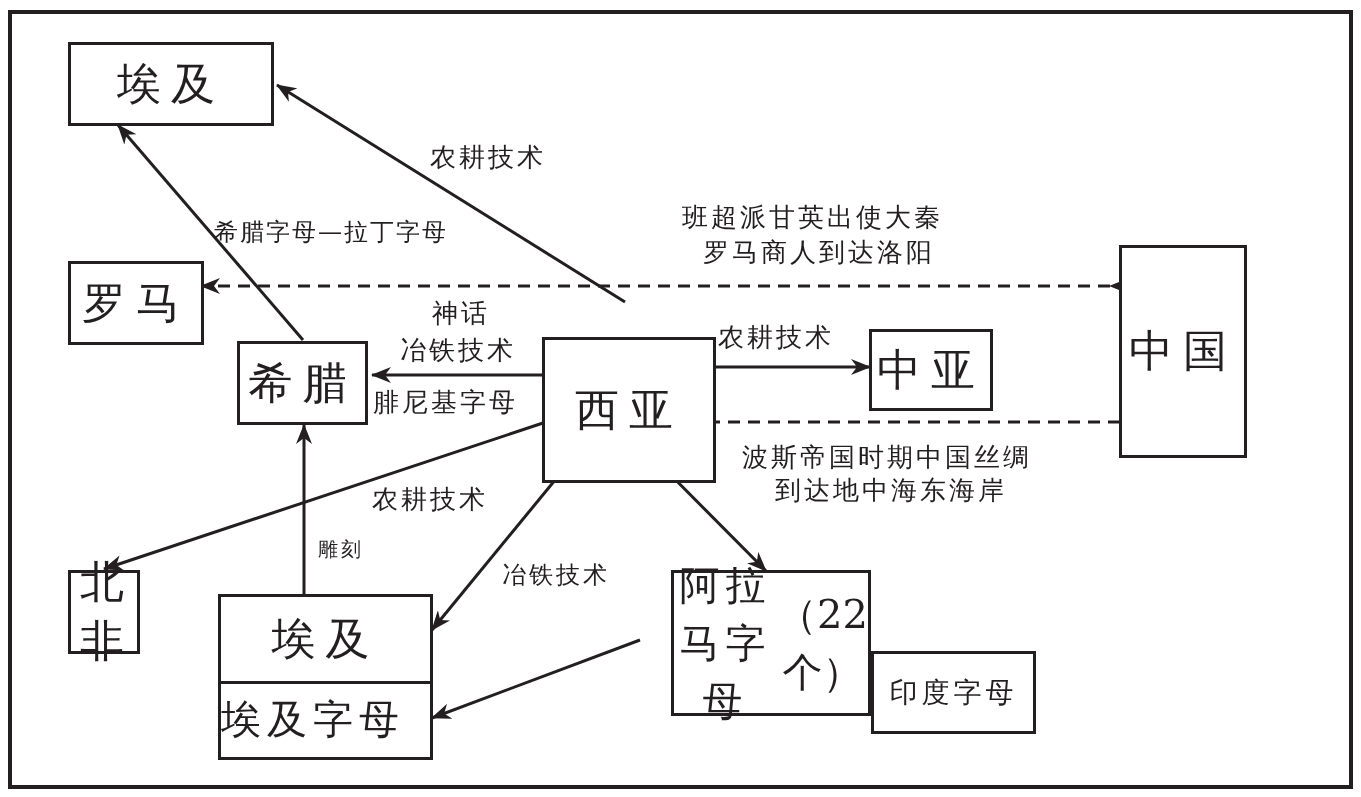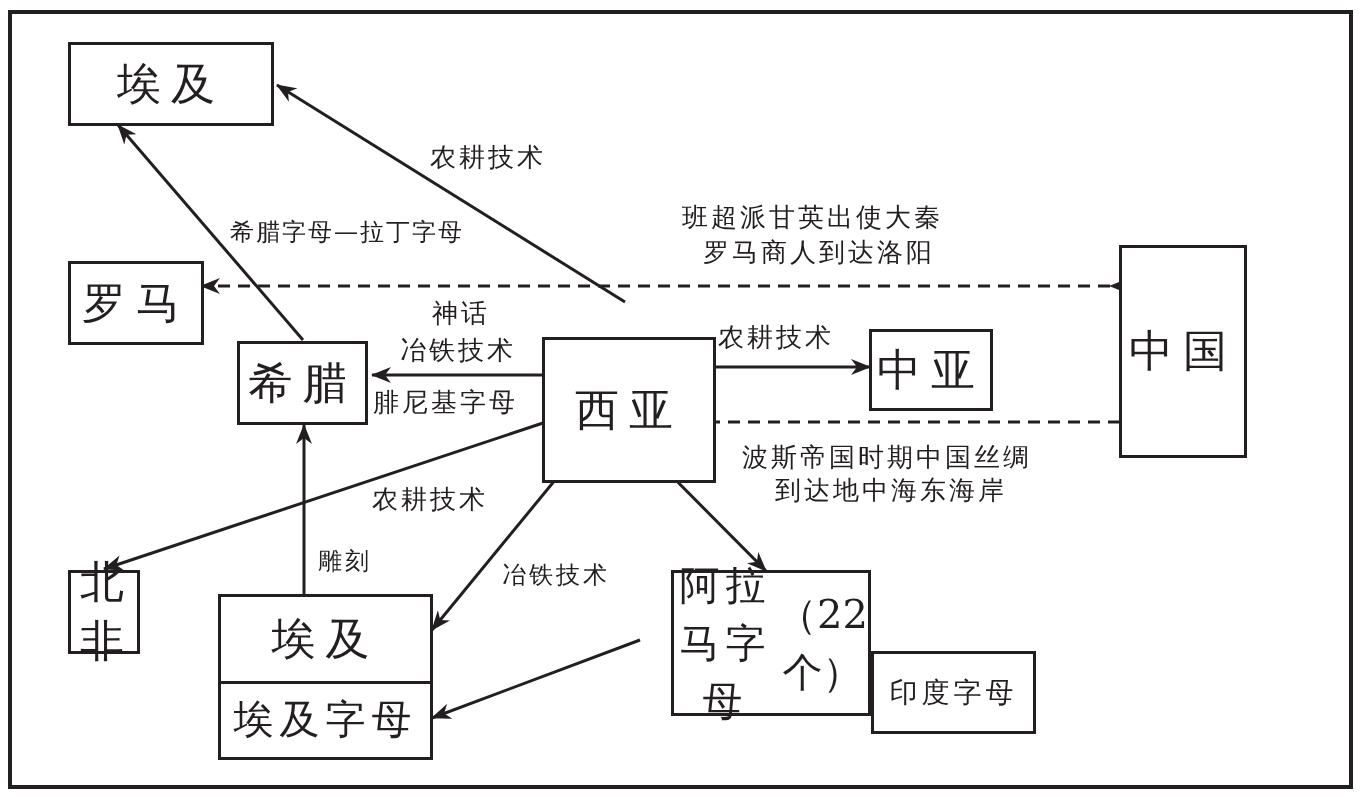--- a/index.html
+++ b/index.html
@@ -10,21 +10,21 @@
             background: #ffffff; display: flex; align-items: center; justify-content: center;
             text-align: center; }
     .node span { display: block; }
     .big { font-size: 44px; letter-spacing: 10px; }
     .med { font-size: 40px; letter-spacing: 6px; }
     .label { position: absolute; font-size: 26px; line-height: 34px; white-space: nowrap;
              text-align: center; letter-spacing: 3px; }
     .split-top { position: absolute; left: 0; right: 0; top: 0; height: 84px; display:flex;
                  align-items:center; justify-content:center; border-bottom: 3px solid #231f20; }
     .split-bot { position: absolute; left: 0; right: 0; bottom: 0; height: 76px; display:flex;
-                 align-items:center; justify-content:center; }
+                 align-items:center; justify-content:flex-start; }
   </style>
 </head>
 <body>
 
 <svg width="1361" height="797" viewBox="0 0 1361 797">
   <defs>
     <marker id="arr" viewBox="0 0 20 16" refX="19" refY="8" markerWidth="20" markerHeight="16" markerUnits="userSpaceOnUse" orient="auto">
       <path d="M0,0 L20,8 L0,16 L6,8 Z" fill="#231f20"></path>
     </marker>
   </defs>
@@ -98,24 +98,24 @@
 <div class="node med" style="left:637px; top:570px; width:200px; height:146px; flex-direction:row; line-height:58px;margin-left:34px;">
   <span>阿拉马字母</span>
   <span style="letter-spacing:0;">（22个）</span>
 </div>
 
 <div class="node med" style="left:871px; top:651px; width:165px; height:83px; font-size:28px; letter-spacing:4px;">
   <span>印度字母</span>
 </div>
 
 <div class="label" style="left:430px; top:140px;">农耕技术</div>
-<div class="label" style="left:230px; top:215px; font-size:24px; letter-spacing:2px;">希腊字母—拉丁字母</div>
+<div class="label" style="left:214px; top:215px; font-size:24px; letter-spacing:2px;">希腊字母—拉丁字母</div>
 <div class="label" style="left:682px; top:200px;">班超派甘英出使大秦</div>
 <div class="label" style="left:703px; top:235px;">罗马商人到达洛阳</div>
 <div class="label" style="left:432px; top:298px;font-family:Liberation Mono, monospace;">神话</div>
 <div class="label" style="left:400px; top:333px;">冶铁技术</div>
 <div class="label" style="left:373px; top:385px;">腓尼基字母</div>
 <div class="label" style="left:718px; top:320px;">农耕技术</div>
 <div class="label" style="left:742px; top:440px;">波斯帝国时期中国丝绸</div>
 <div class="label" style="left:775px; top:473px;">到达地中海东海岸</div>
 <div class="label" style="left:372px; top:482px;">农耕技术</div>
-<div class="label" style="left:318px; top:532px; font-size:24px;margin-top:12px;">雕刻</div>
+<div class="label" style="left:318px; top:532px; font-size:20px;">雕刻</div>
 <div class="label" style="left:502px; top:558px; font-size:24px;">冶铁技术</div>
 
 </body></html>

